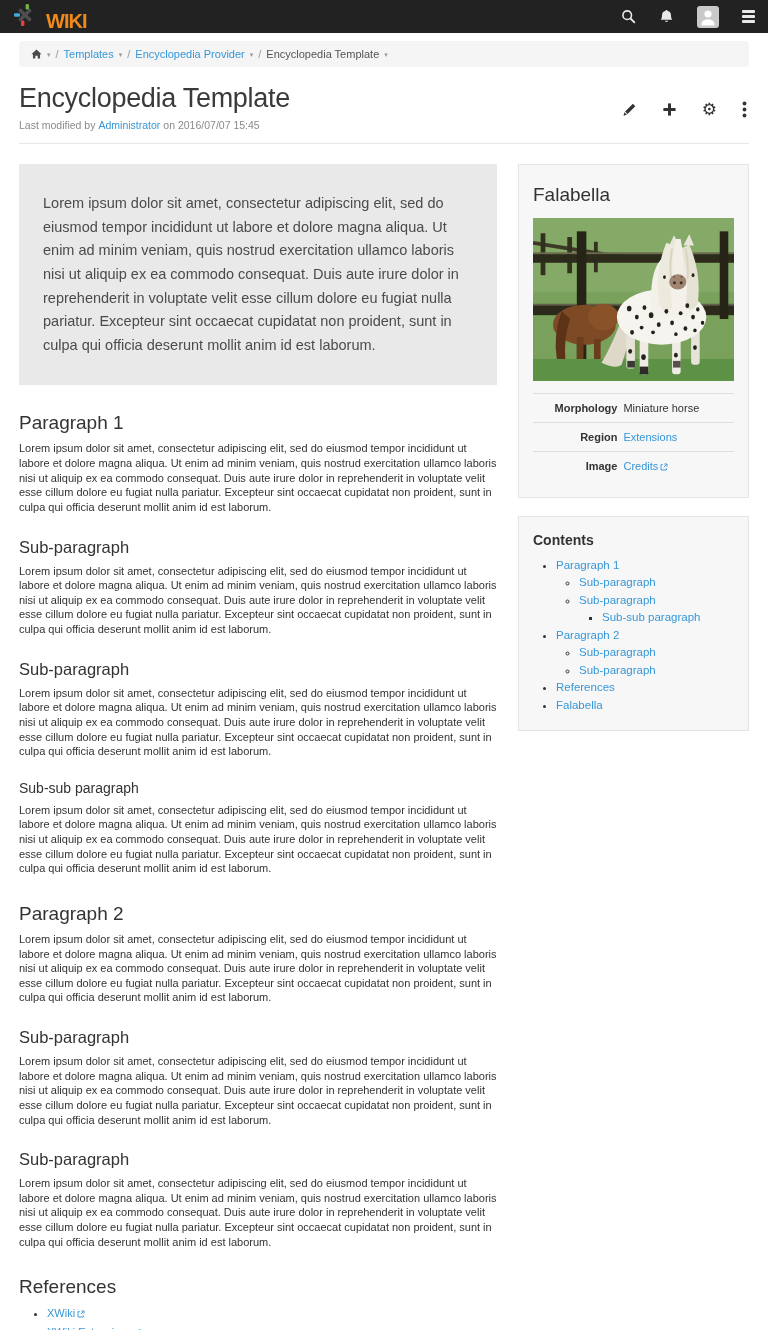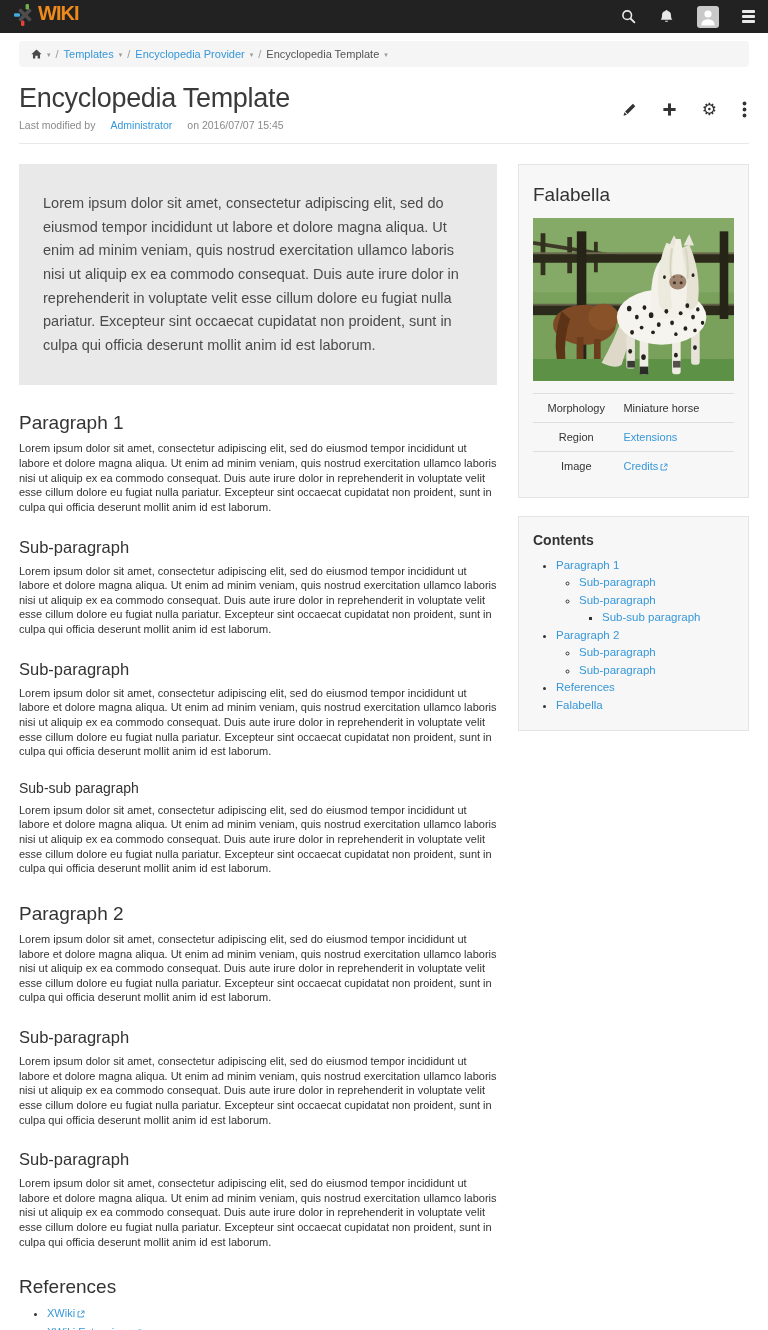--- a/index.html
+++ b/index.html
@@ -7,40 +7,40 @@
   body {
     width:768px; background:#fff; color:#333;
     font-family:"Liberation Sans", sans-serif;
     -webkit-font-smoothing:antialiased;
   }
   a { color:#3697d9; text-decoration:none; }
 
   
   .navbar { height:33px; background:#222; display:flex; align-items:center;
             justify-content:space-between; padding:0 13px; }
-  .logo { display:flex; align-items:flex-start; gap:1px; cursor:pointer; }
+  .logo { display:flex; align-items:flex-end; gap:9px; cursor:pointer; }
   .logo-wiki { color:#ef8a1a; font-size:20px; font-weight:bold; letter-spacing:-1px; line-height:1; }
   .nav-icons { display:flex; align-items:center; gap:23px; }
   .nav-btn { display:flex; align-items:center; justify-content:center; cursor:pointer; }
   .burger { display:flex; flex-direction:column; gap:2.5px; }
   .burger span { width:13px; height:2.5px; background:#e8e8e8; border-radius:1px; }
 
   
   .breadcrumb { margin:8px 19px 0; background:#f5f5f5; border-radius:4px;
                 padding:7px 12px; font-size:11px; color:#707070;
                 display:flex; align-items:center; gap:5px; }
   .crumb-caret { font-size:7px; color:#9a9a9a; cursor:pointer; line-height:1; }
   .crumb-sep { color:#9a9a9a; }
   .crumb-current { color:#555; }
 
   
   .page { margin:0 19px; }
   .doc-header { position:relative; border-bottom:1px solid #e8e8e8; padding-bottom:12px; }
   .doc-title { font-size:27px; font-weight:400; color:#3a3a3a; margin:16px 0 5px; letter-spacing:-0.3px; }
-  .doc-modified { font-size:10.5px; color:#8a8a8a; display:flex; gap:15px; }
+  .doc-modified { font-size:10.5px; color:#8a8a8a; display:flex; gap:3px; }
   .doc-actions { position:absolute; top:18px; right:2px; display:flex; gap:25px; align-items:center; }
   .action-btn { cursor:pointer; display:flex; align-items:center; }
   .gear-glyph { font-size:17px; color:#333; line-height:1; }
 
   
   .layout { display:flex; gap:21px; margin-top:20px; align-items:flex-start; }
   .main-col { width:478px; flex:0 0 478px; }
   .side-col { flex:1; min-width:0; }
 
   
@@ -59,21 +59,21 @@
   .ext-icon { display:inline-block; vertical-align:-1px; margin-left:2px; }
 
   
   .panel { background:#f7f7f7; border:1px solid #e4e4e4; border-radius:0;
            padding:13px 14px 16px; margin-bottom:18px; }
   .panel-title { font-size:19px; font-weight:400; color:#333; margin:6px 0 12px; }
   .horse-fig { width:100%; display:block; margin:0; }
   .horse-fig svg { width:100%; height:auto; display:block; }
   .info-table { width:100%; border-collapse:collapse; margin-top:12px; font-size:11px; }
   .info-table tr { border-top:1px solid #dedede; }
-  .info-table th { text-align:center; font-weight:normal; padding:8px 4px 8px 2px; width:44%; color:#333; vertical-align:top; }
+  .info-table th { text-align:right; font-weight:bold; padding:8px 4px 8px 2px; width:44%; color:#333; vertical-align:top; }
   .info-table td { padding:8px 2px; vertical-align:top; }
 
   .toc-title { font-size:14px; font-weight:bold; margin:2px 0 9px; color:#333; }
   .toc ul { margin:0; padding-left:23px; font-size:11.5px; line-height:1.52; color:#333; }
   .toc ul ul { margin:0; }
   .toc li { margin:0; }
 </style>
 </head>
 <body>
 

